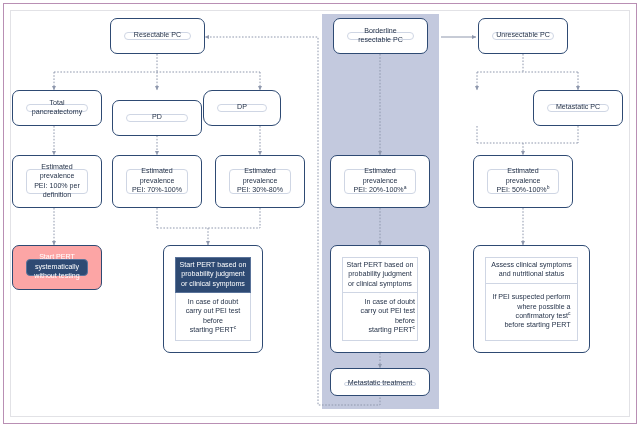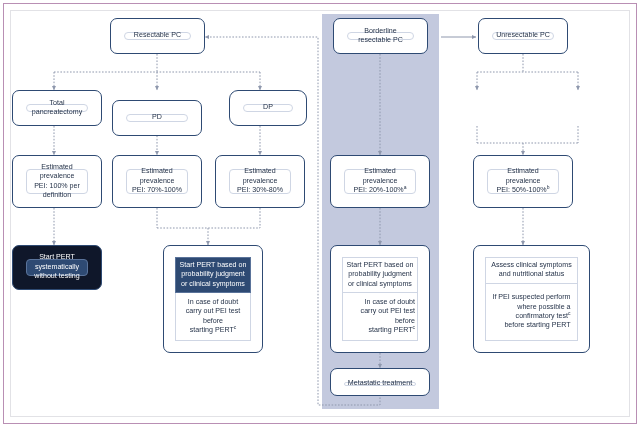--- a/index.html
+++ b/index.html
@@ -34,21 +34,21 @@
     background:#ffffff;
     display:flex;align-items:center;justify-content:center;
     flex-direction:column;
     text-align:center;
     color:#1f2d44;
     font-size:7.1px;line-height:9.4px;
     padding:1px 2px;
   }
   
   .node.filled .inner{background:#2e4a73;color:#ffffff;border-color:#5a739a;}
-  .node.filled{background:#0f172a;}
+  .node.filled{background:#fca5a5;}
   
   .node.split{padding:2px;}
   .node.split .inner{
     justify-content:flex-start;padding:9px;border:none;background:transparent;
   }
   .seg-dark{
     width:100%;box-sizing:border-box;background:#2e4a73;color:#ffffff;
     border:1px solid #5a739a;
     display:flex;align-items:center;justify-content:center;
     text-align:center;font-size:7.1px;line-height:9.4px;padding:3px 2px;
@@ -156,25 +156,28 @@
   </div>
 
   <div class="node" style="left:12px;top:90px;width:90px;height:36px;">
     <div class="inner">Total pancreatectomy</div>
   </div>
 
   <div class="node" style="left:112px;top:100px;width:90px;height:36px;">
     <div class="inner">PD</div>
   </div>
 
-  <div class="node" style="left:229px;top:90px;width:78px;height:36px;border-radius:9px;">
+  <div class="node" style="left:203px;top:90px;width:78px;height:36px;border-radius:9px;">
     <div class="inner">DP</div>
   </div>
 
 
+  <div class="node" style="left:533px;top:90px;width:90px;height:36px;">
+    <div class="inner">Metastatic PC</div>
+  </div>
 
   <div class="node" style="left:12px;top:155px;width:90px;height:53px;">
     <div class="inner">
       <span>Estimated prevalence</span>
       <span>PEI: 100% per</span>
       <span>definition</span>
     </div>
   </div>
 
   <div class="node" style="left:112px;top:155px;width:90px;height:53px;">

